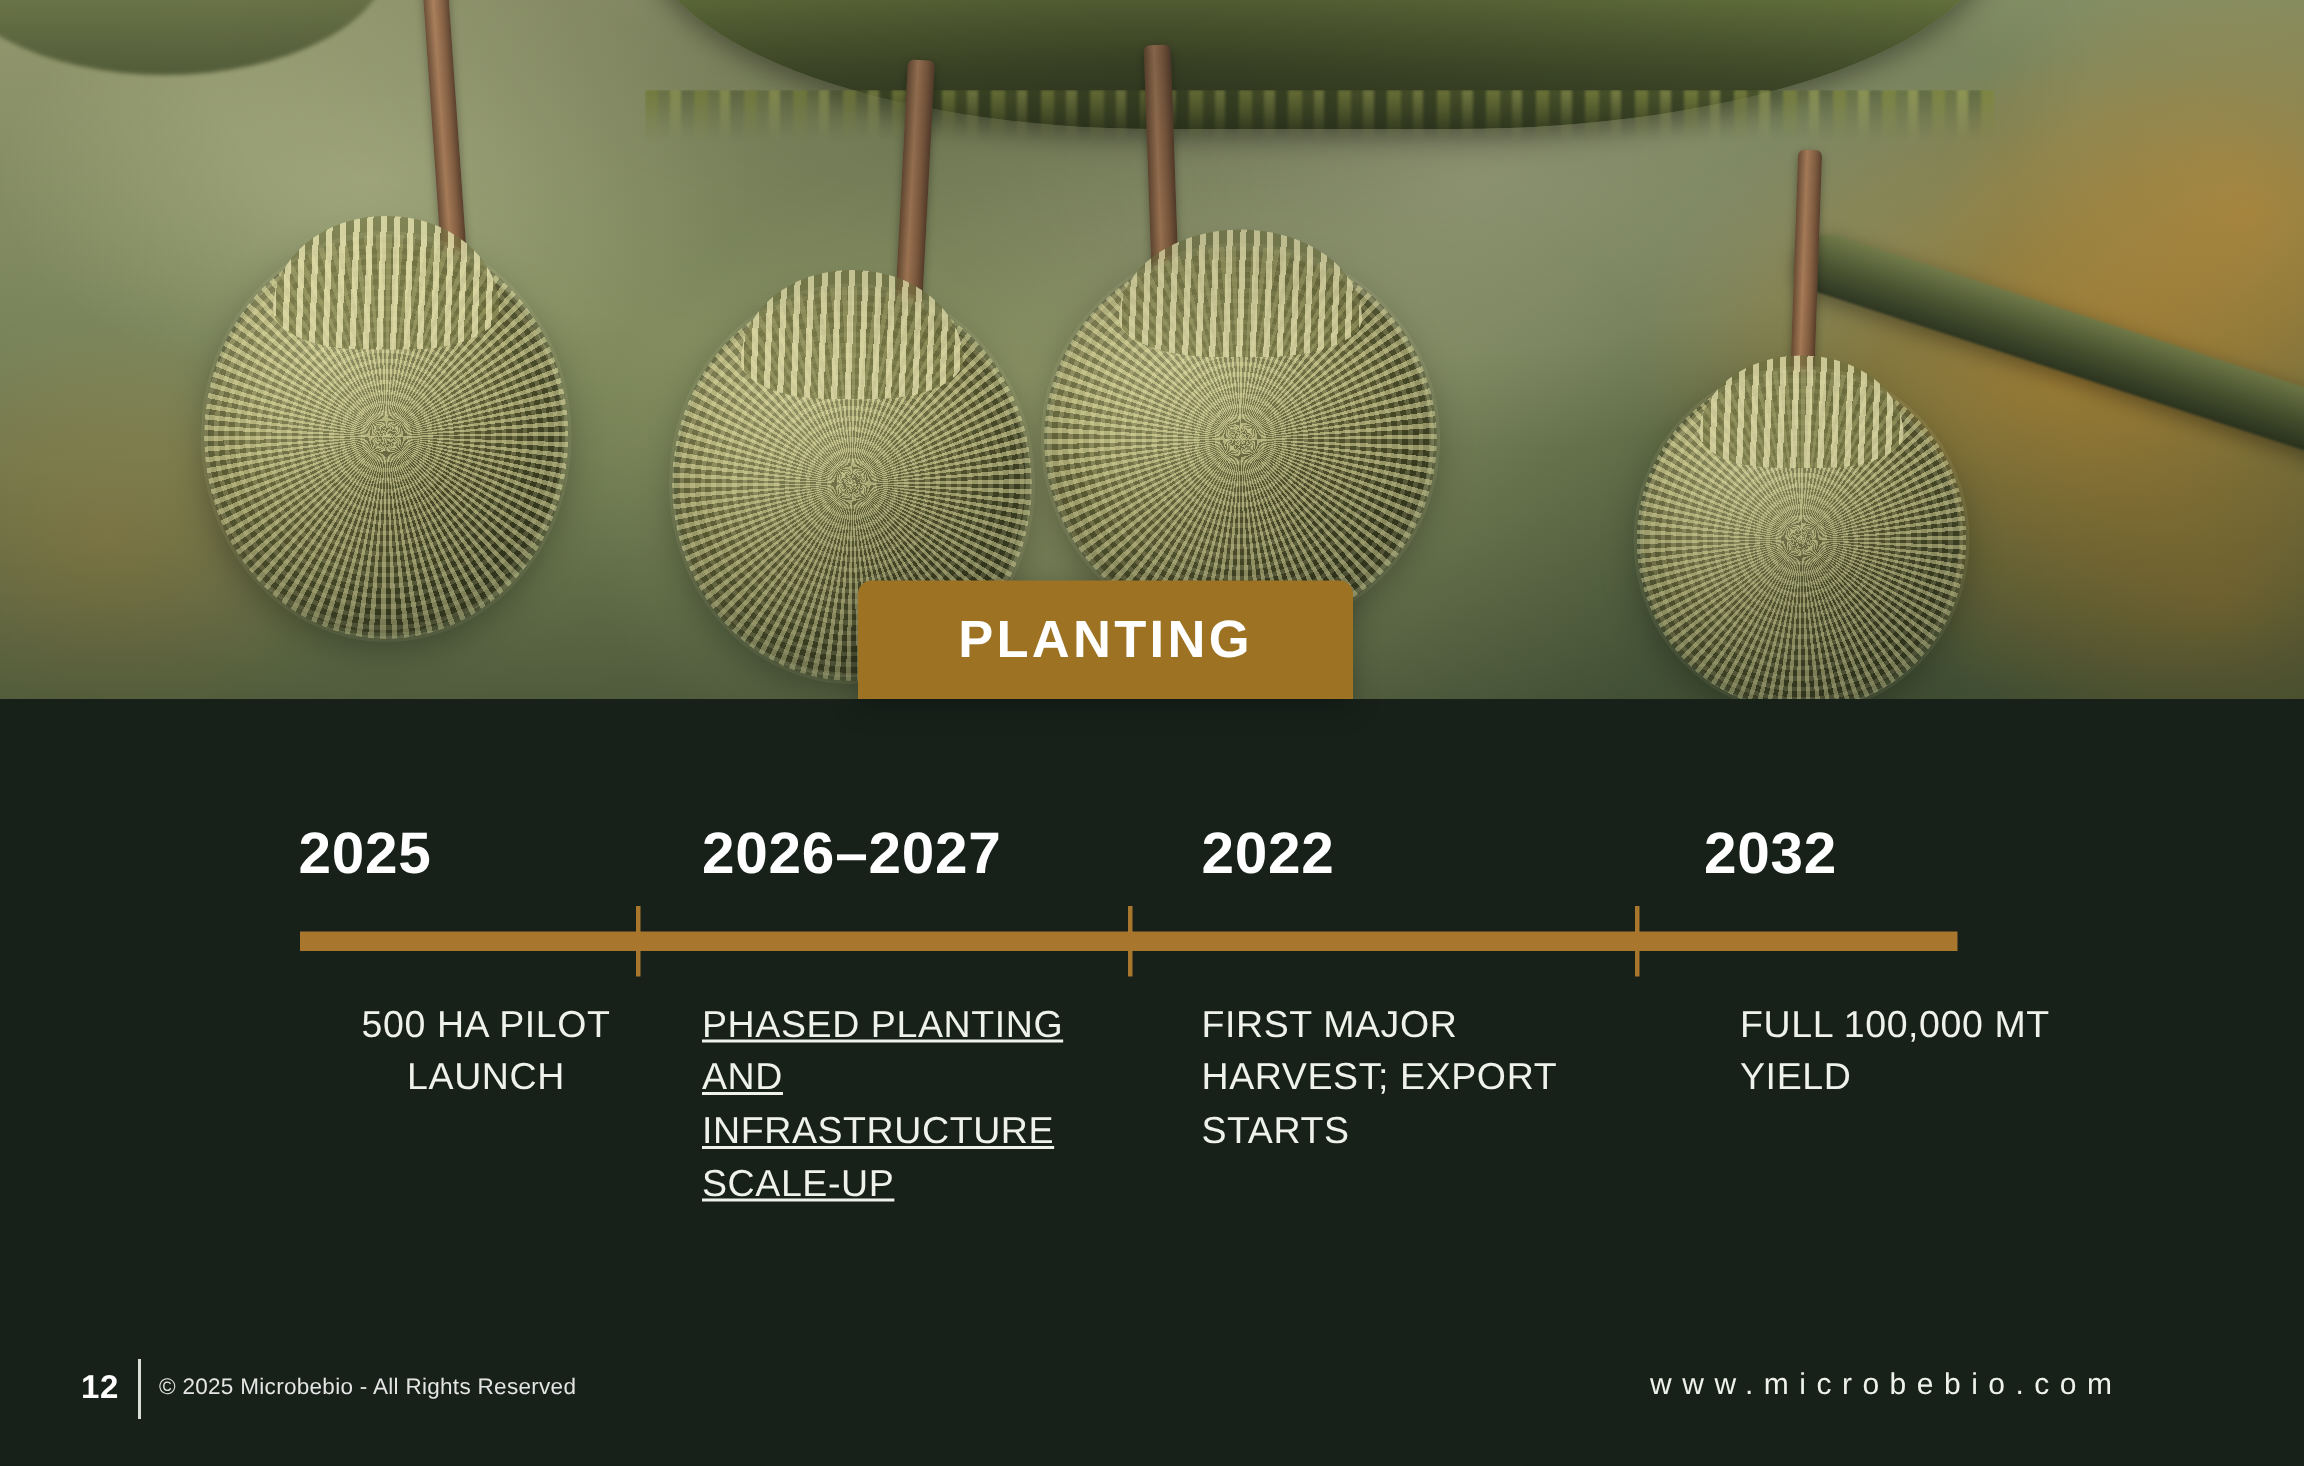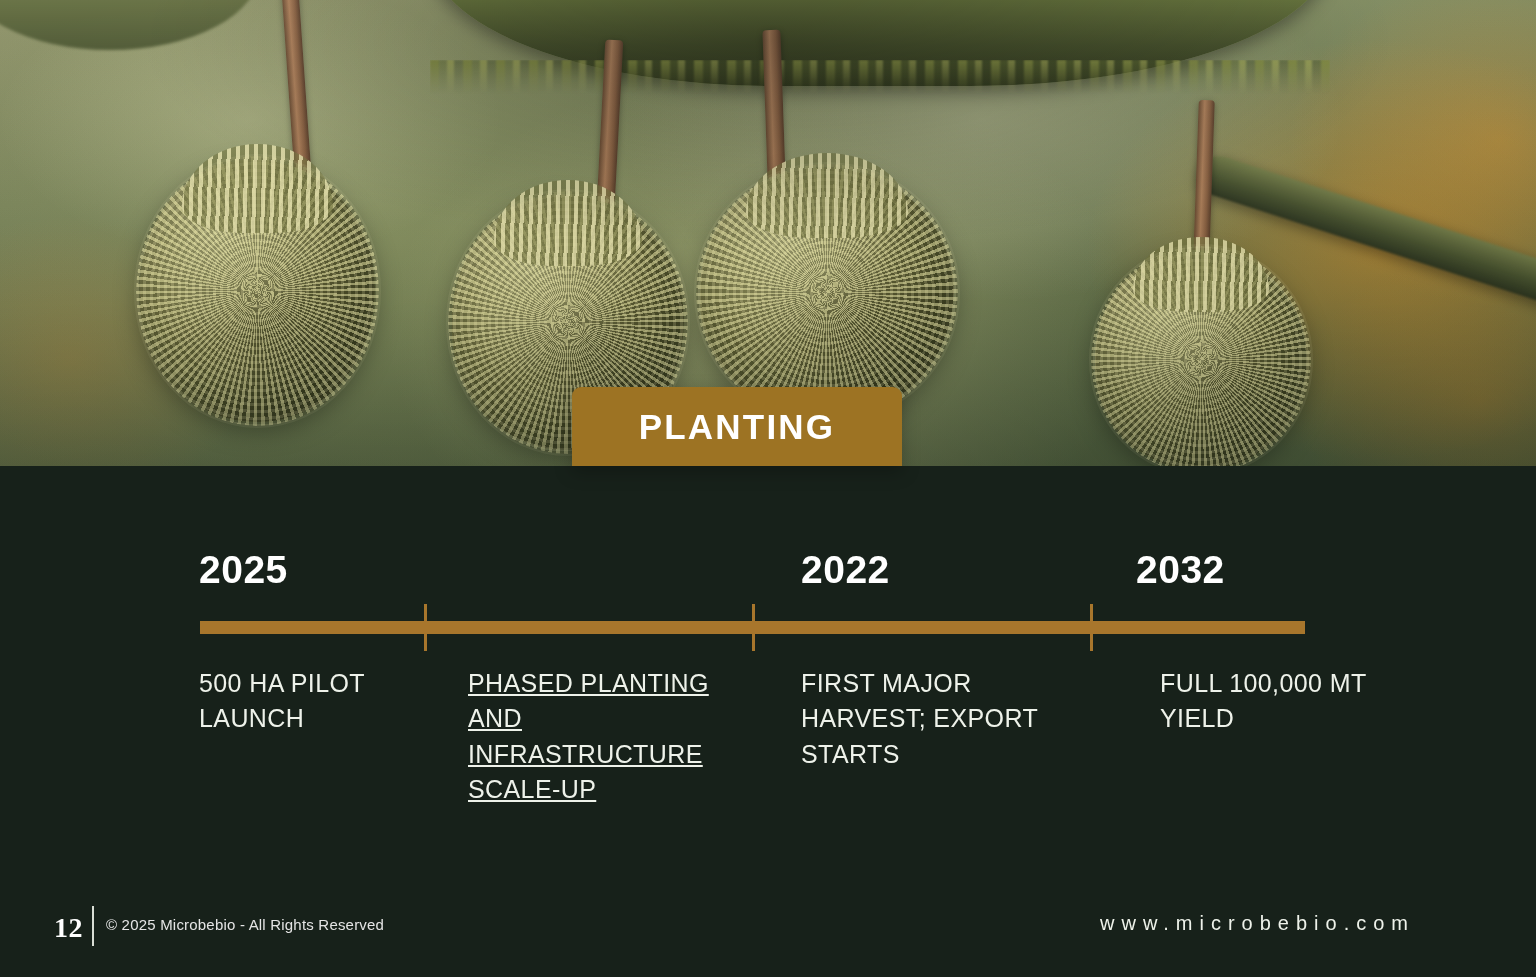--- a/index.html
+++ b/index.html
@@ -145,21 +145,21 @@
   .descs{ position:absolute; left:0; top:200px; width:1536px; }
   .desc{
     position:absolute; color:#eef2ea; font-size:25px; line-height:1.41;
     letter-spacing:.4px; font-weight:400;
   }
 
   
   .footer{ position:absolute; left:0; top:900px; width:1536px; height:60px; }
   .page-num{
     position:absolute; left:54px; top:12px; color:#ffffff;
-    font-size:28px; font-weight:bold; letter-spacing:.5px;font-family:Liberation Serif, serif;
+    font-size:22px; font-weight:bold; letter-spacing:.5px;
   }
   .divider{
     position:absolute; left:92px; top:6px; width:2px; height:40px;
     background:#d9ded6;
   }
   .copyright{
     position:absolute; left:106px; top:16px; color:#e5e5e5;
     font-size:15px; letter-spacing:.2px;
   }
   .website{
@@ -210,31 +210,32 @@
     </div>
   </div>
 
   <div class="badge">
     <span class="badge-label">PLANTING</span>
   </div>
 
   <div class="timeline">
     <div class="years" id="years">
         <div class="year" style="left: 199px;">2025</div>
+        <div class="year" style="left: 468px;">2026–2027</div>
         <div class="year" style="left: 801px;">2022</div>
         <div class="year" style="left: 1136px;">2032</div>
       </div>
     <div class="rail"></div>
     <div id="ticks">
         <div class="tick" style="left: 424px; background: rgb(168, 118, 44);"></div>
         <div class="tick" style="left: 752px; background: rgb(168, 118, 44);"></div>
         <div class="tick" style="left: 1090px; background: rgb(168, 118, 44);"></div>
       </div>
     <div class="descs" id="descs">
-        <div class="desc" style="left: 199px; width: 250px;">500 HA PILOT LAUNCH</div>
+        <div class="desc" style="left: 199px; width: 250px; text-align: center;">500 HA PILOT LAUNCH</div>
         <div class="desc" style="left: 468px; width: 275px; text-decoration: underline;">PHASED PLANTING AND INFRASTRUCTURE SCALE-UP</div>
         <div class="desc" style="left: 801px; width: 270px;">FIRST MAJOR HARVEST; EXPORT STARTS</div>
         <div class="desc" style="left: 1160px; width: 250px;">FULL 100,000 MT YIELD</div>
       </div>
   </div>
 
   <div class="footer">
     <span class="page-num">12</span>
     <span class="divider"></span>
     <span class="copyright">© 2025 Microbebio - All Rights Reserved</span>

